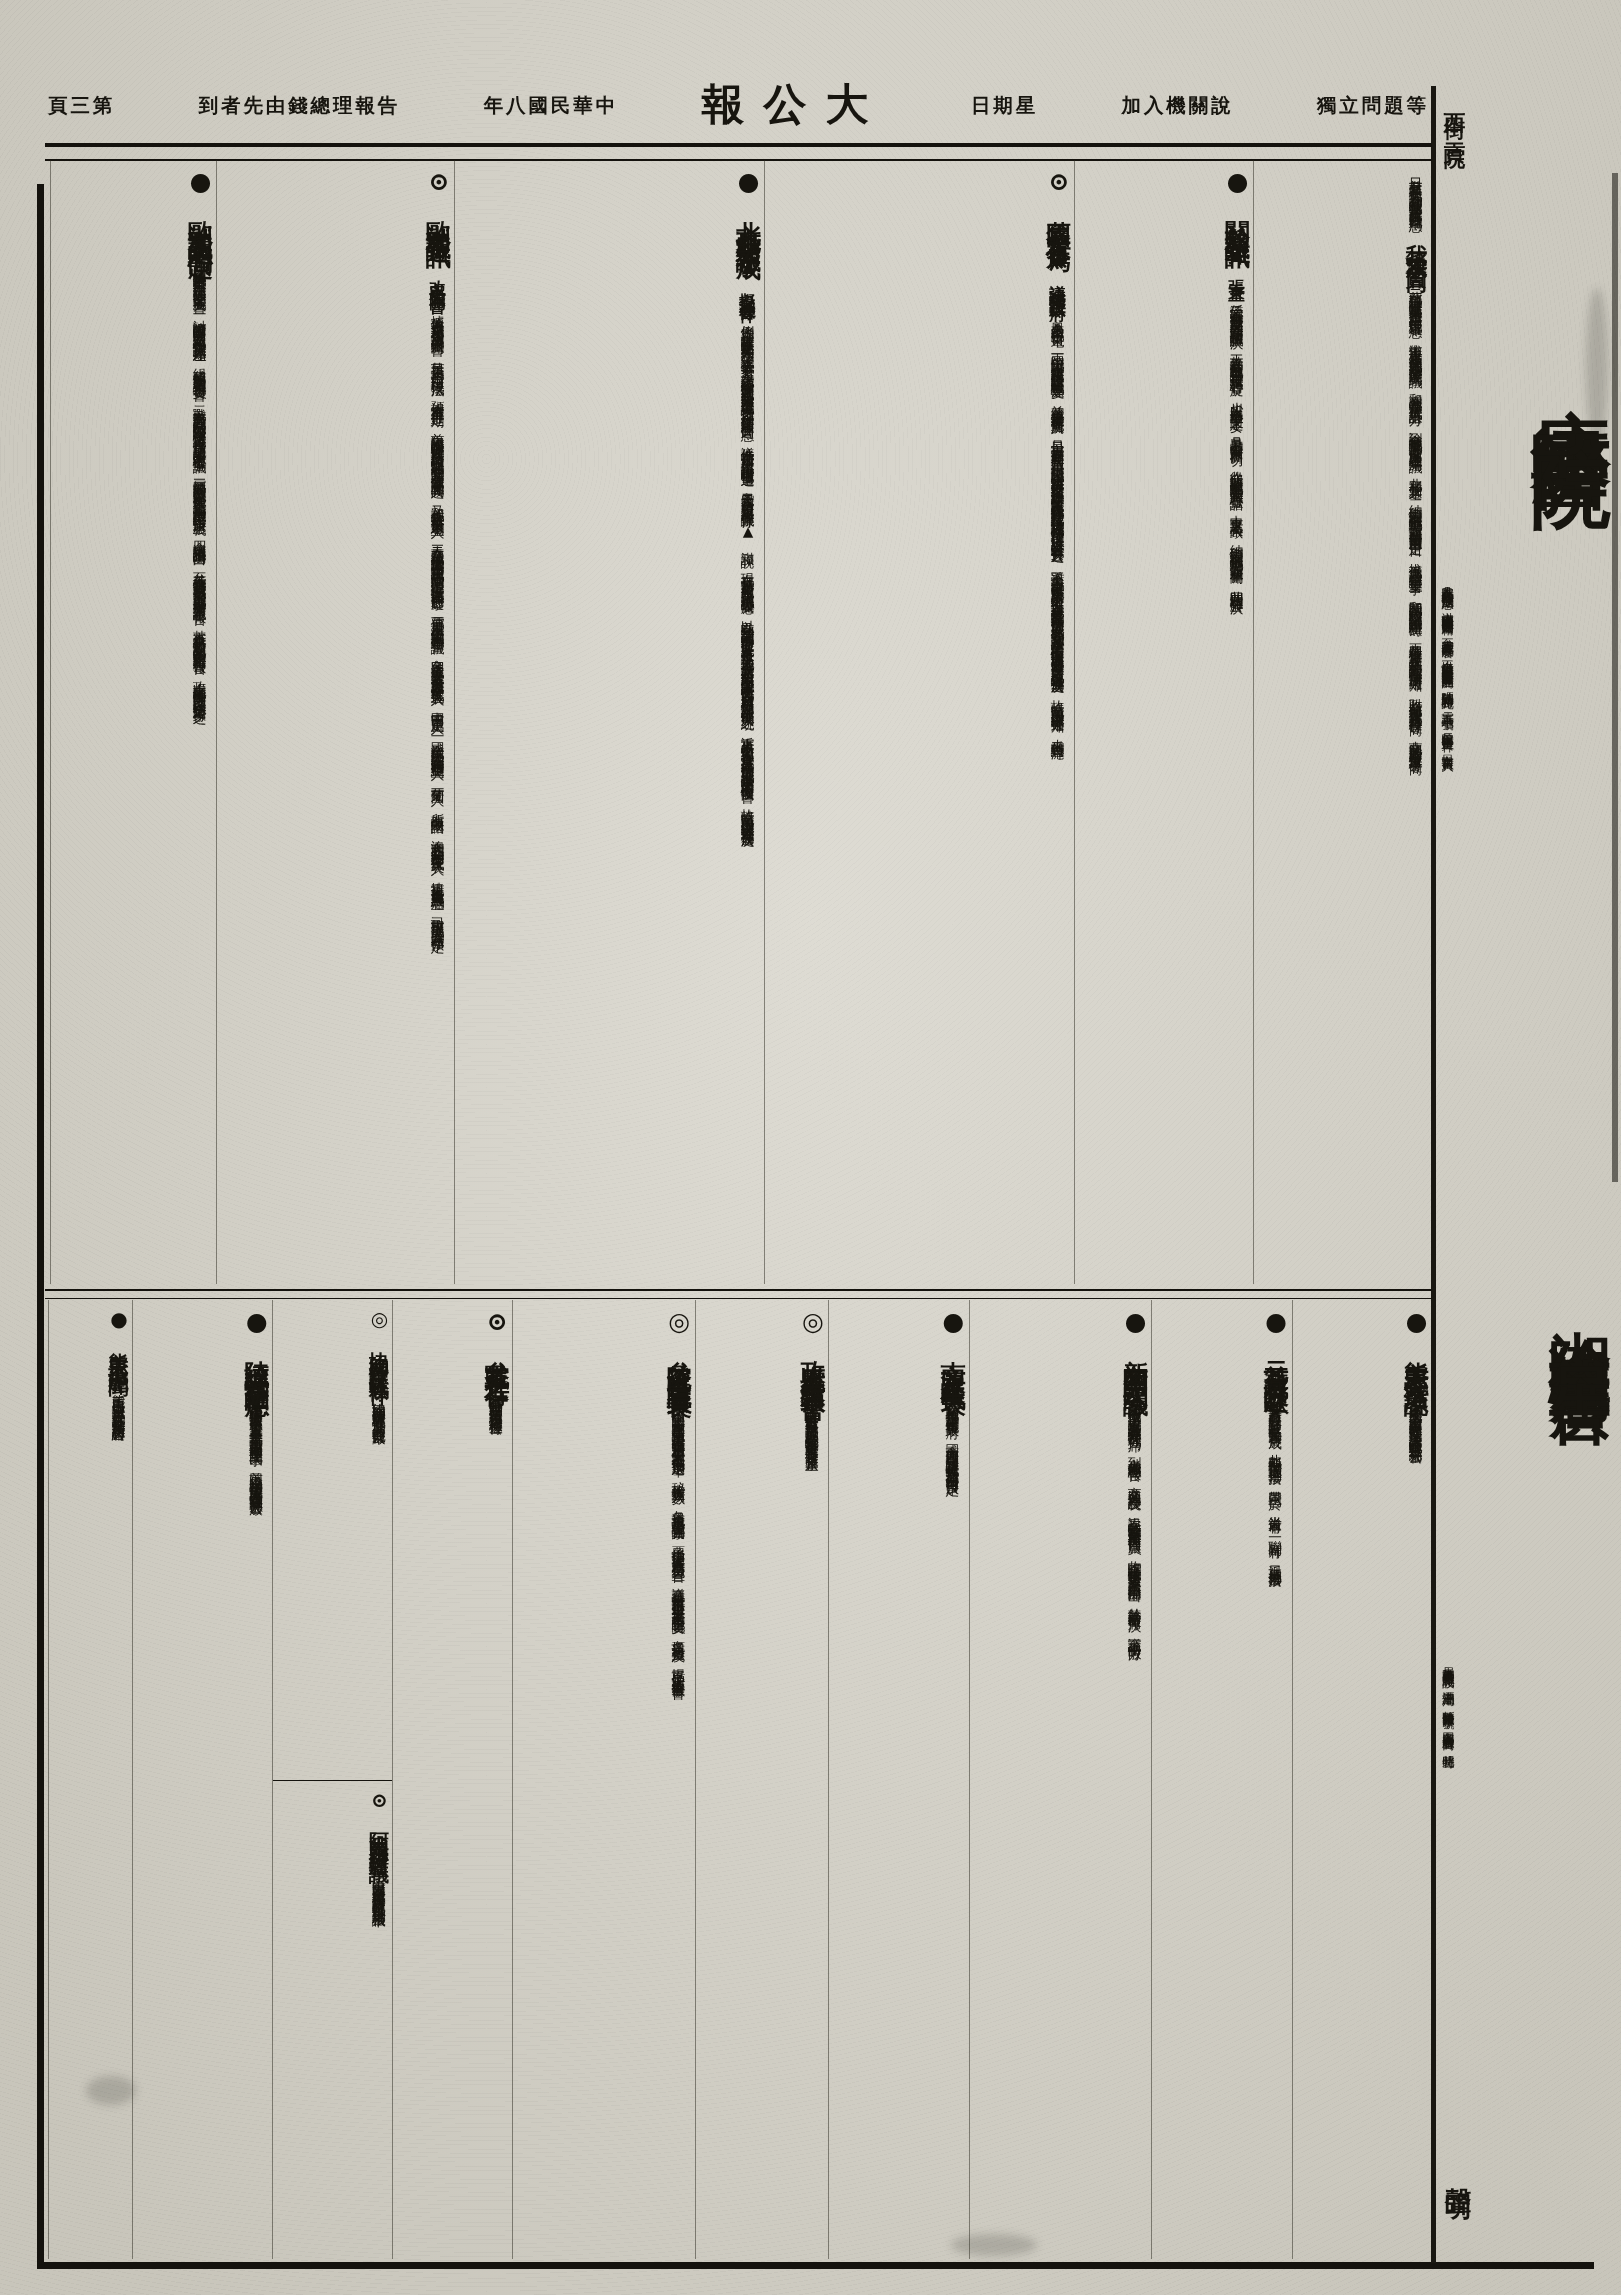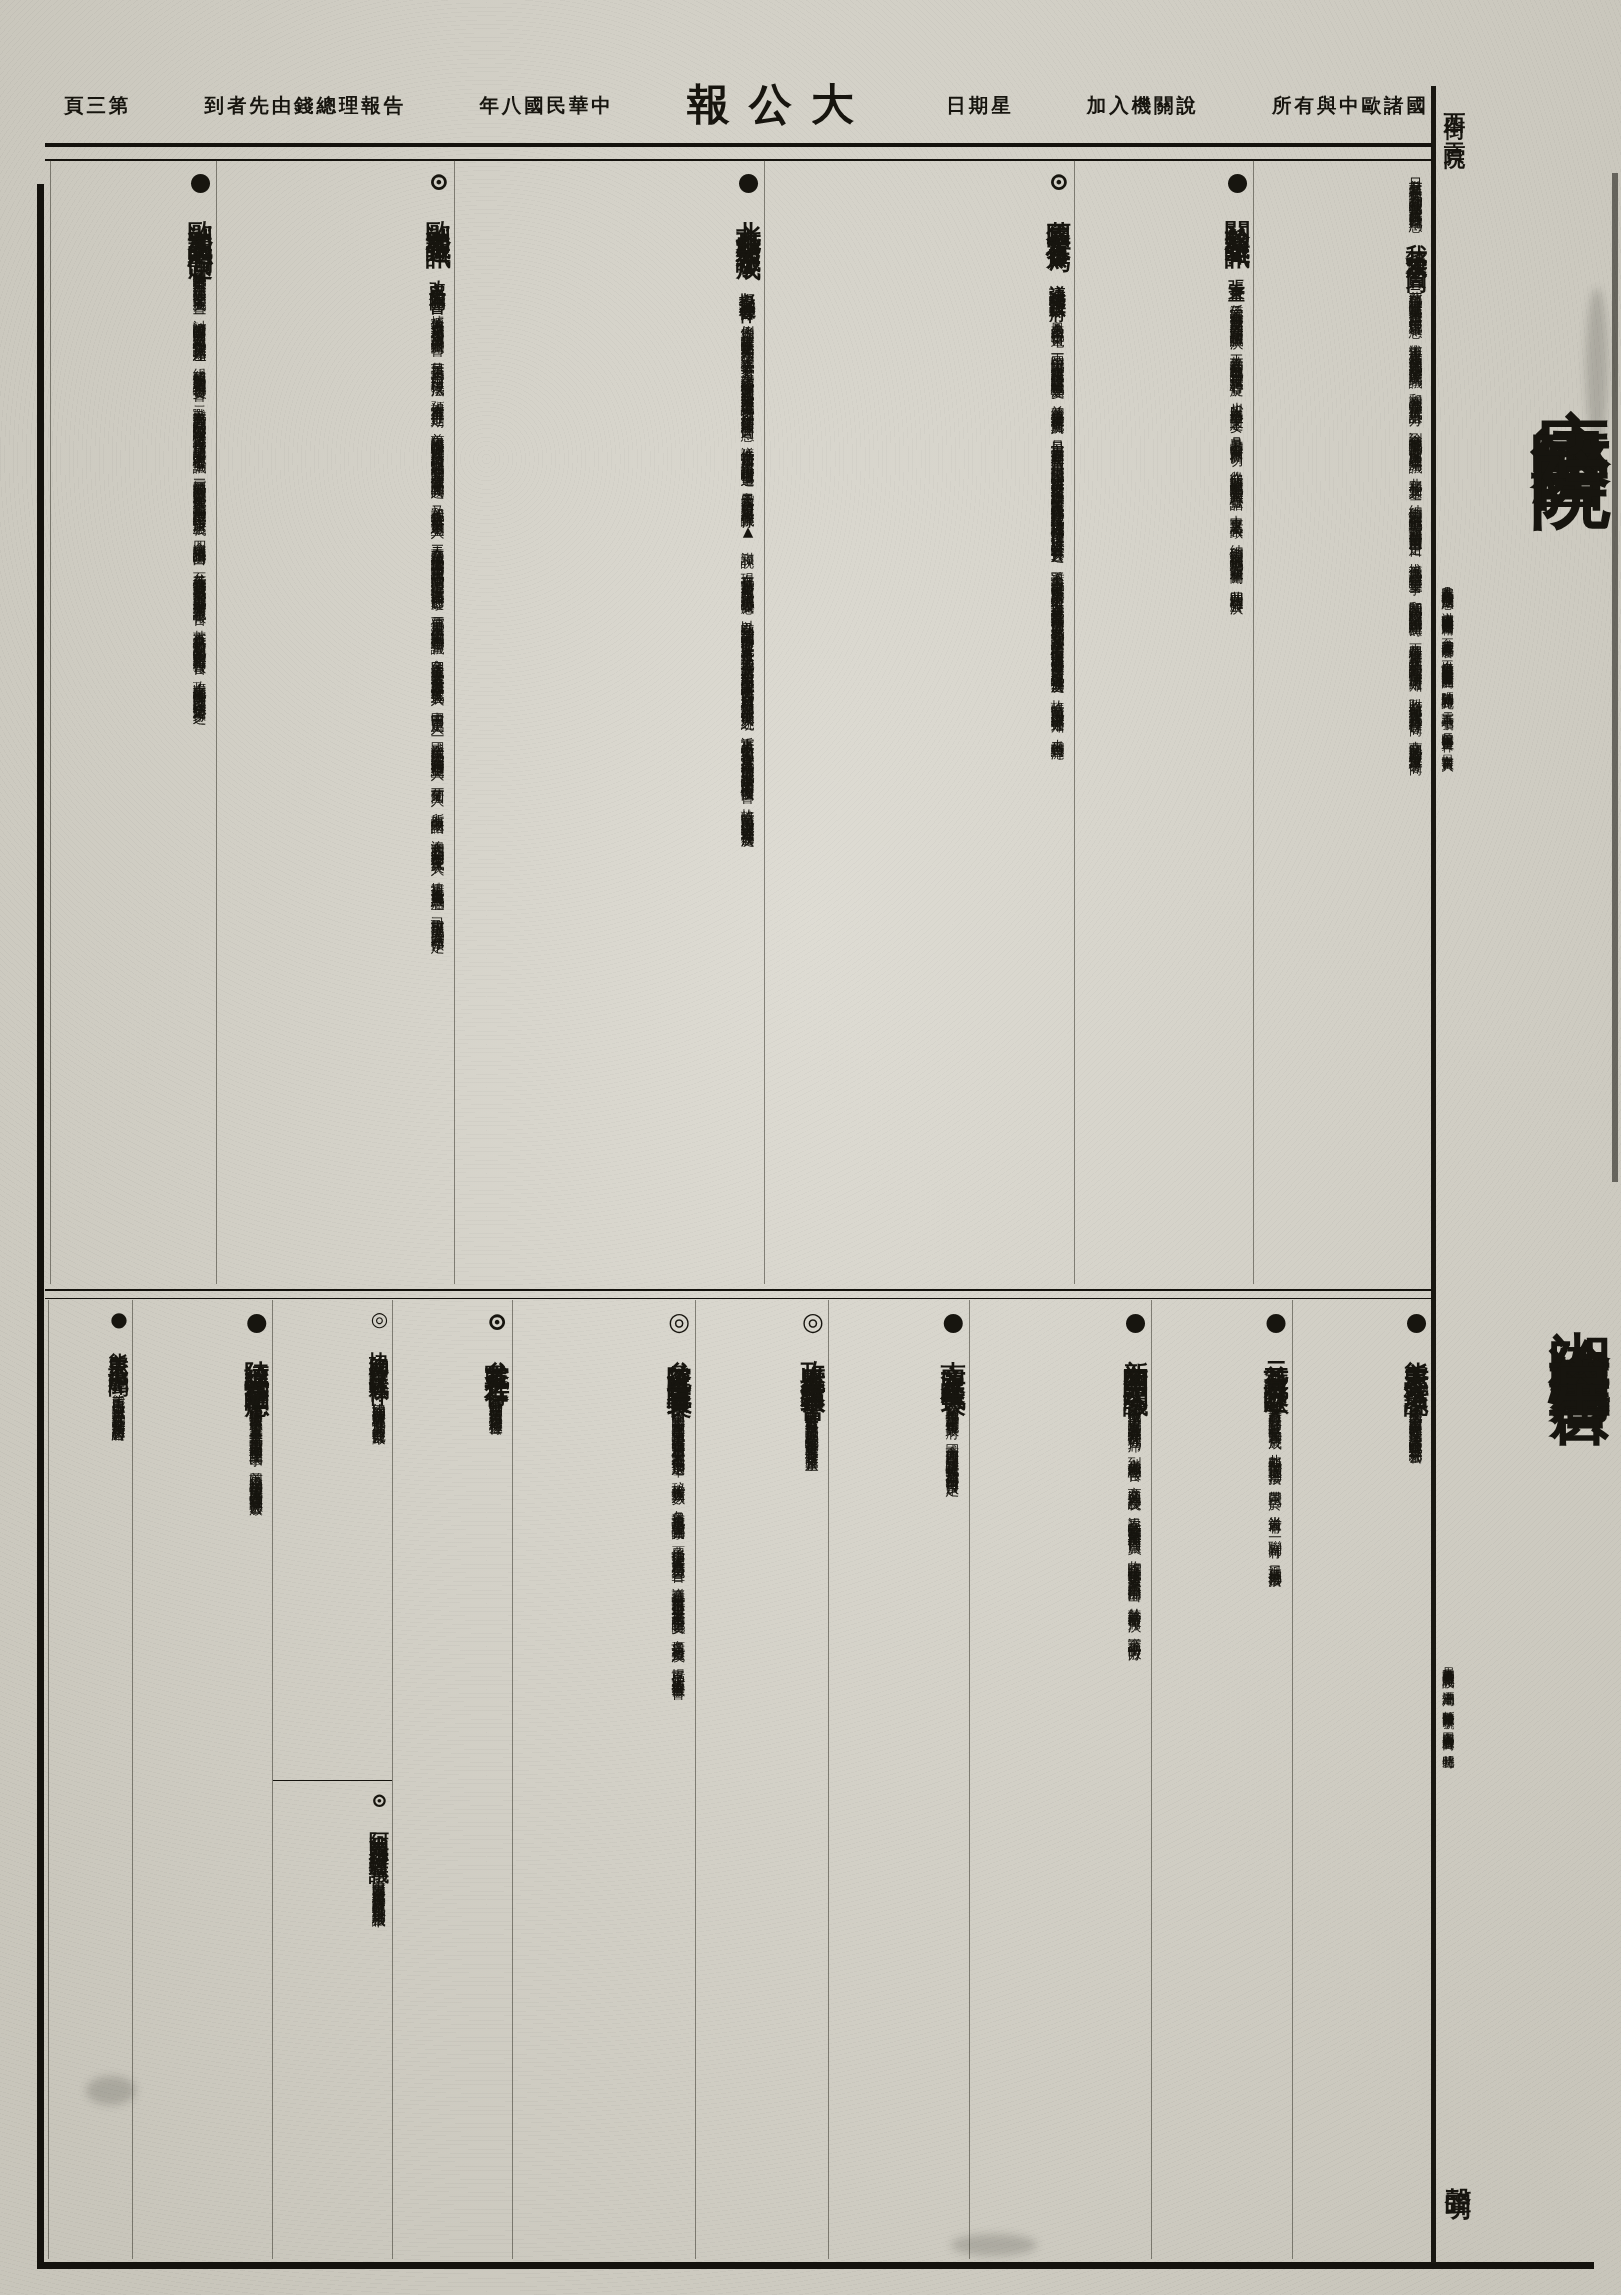--- a/index.html
+++ b/index.html
@@ -21,21 +21,21 @@
   .rule-bottom{position:absolute;left:37px;top:2262px;width:1557px;height:6.5px;background:#14120d;}
   .rule-adsplit{position:absolute;left:1431px;top:86px;width:5px;height:2177px;background:#191711;}
   .rule-rightedge{position:absolute;left:1612px;top:173px;width:5.8px;height:1009px;background:rgba(20,18,12,.55);}
   .masthead-rule{position:absolute;left:45px;top:143px;width:1387px;height:11.5px;
      border-top:4.3px solid #14120d;border-bottom:2.9px solid #14120d;}
   .band-rule{position:absolute;left:45px;top:1289px;width:1387px;height:7.2px;
      border-top:2.9px solid #14120d;border-bottom:1.4px solid #14120d;}
   
   .masthead{position:absolute;left:48px;top:72px;width:1381px;height:66px;
      display:flex;flex-direction:row-reverse;justify-content:space-between;align-items:center;}
-  .mh{font-weight:bold;font-size:19.5px;letter-spacing:2.9px;white-space:nowrap;margin-left:16px;}
+  .mh{font-weight:bold;font-size:19.5px;letter-spacing:2.9px;white-space:nowrap;}
   .mh-title{font-size:43px;letter-spacing:19px;}
   
   .band{position:absolute;left:48px;display:flex;flex-direction:row-reverse;overflow:hidden;}
   #band1{top:160px;height:1124px;width:1384px;}
   #band2{top:1300px;height:959px;width:1384px;}
   .article{
     writing-mode:vertical-rl;text-orientation:upright;
     overflow:hidden;height:100%;box-sizing:border-box;
     padding:7.2px 2.9px 4.3px 2.9px;
     border-left:0.7px solid rgba(40,37,28,.5);
@@ -74,21 +74,21 @@
   <div class="rule-adsplit"></div>
   <div class="rule-rightedge"></div>
   <div class="masthead-rule"></div>
   <div class="band-rule"></div>
 
   <div class="speck" style="left:86px;top:2076px;width:50px;height:29px;"></div>
   <div class="speck" style="left:951px;top:2234px;width:86px;height:21.6px;"></div>
   <div class="speck" style="left:1586px;top:288px;width:21.6px;height:159px;"></div>
 
   <div class="masthead">
-    <span class="mh">所有與中歐諸國</span>
+    <span class="mh">獨立問題等</span>
     <span class="mh">加入機關說</span>
     <span class="mh">日期星</span>
     <span class="mh mh-title">報公大</span>
     <span class="mh">年八國民華中</span>
     <span class="mh">到者先由錢總理報告</span>
     <span class="mh">頁三第</span>
   </div>
 
   <div class="band" id="band1">
     <div class="article" style="width:179px">

